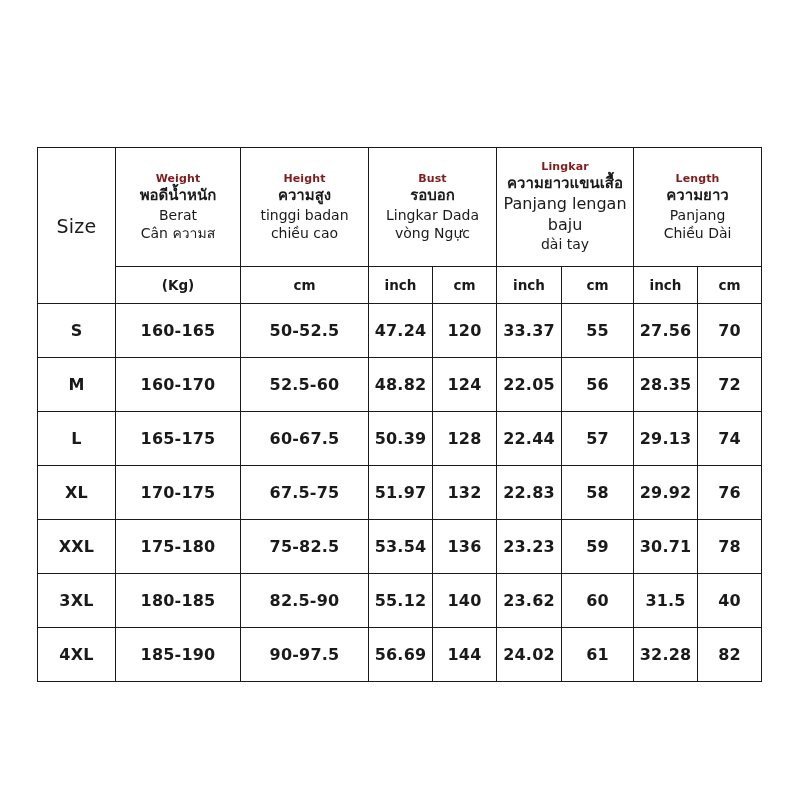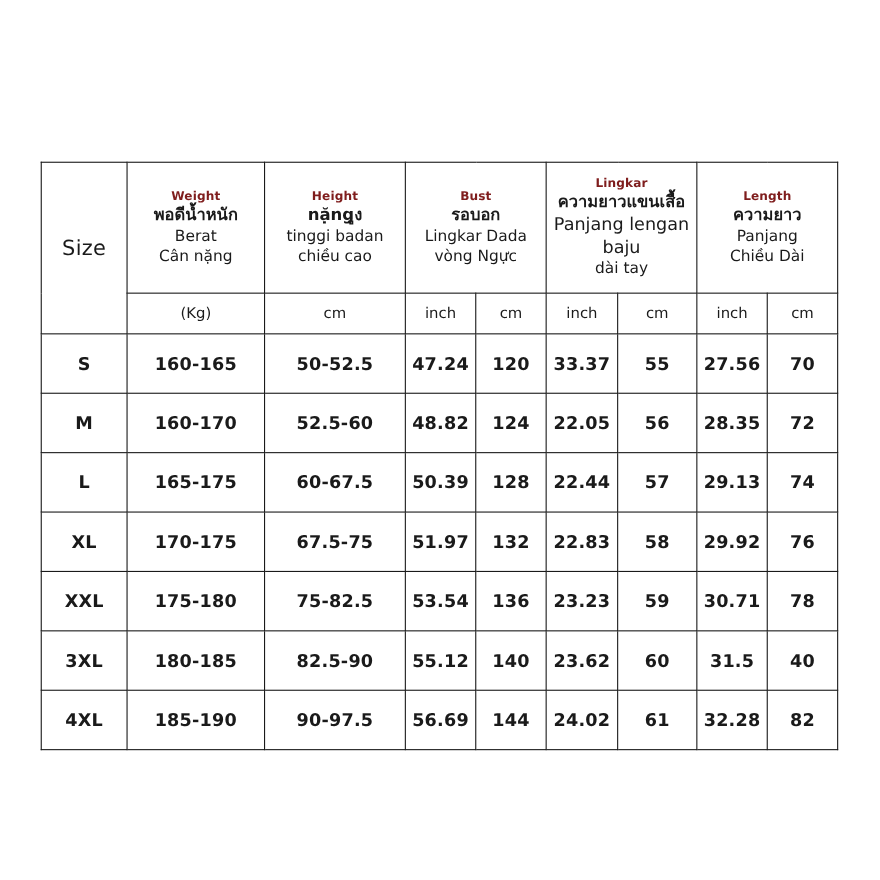--- a/index.html
+++ b/index.html
@@ -91,21 +91,21 @@
     line-height: 1.3;
   }
   .hd-lat.small {
     font-size: 16px;
   }
 
   
   tr.head-units td {
     height: 36px;
     font-size: 13.5px;
-    font-weight: 400;
+    font-weight: 700;
   }
 
   
   tr.data-row td {
     height: 53px;
     font-size: 16px;
     font-weight: 700;
     letter-spacing: .2px;
   }
   tr.data-row td.sz {
@@ -136,25 +136,25 @@
       </colgroup>
 
       <tbody id="table-body">
 
       <tr class="head-main">
             <td class="size-head" rowspan="2">Size</td>
             <td colspan="1">
               <div class="hd-title">Weight</div>
               <div class="hd-thai">พอดีน้ำหนัก</div>
               <div class="hd-lat">Berat</div>
-              <div class="hd-lat">Cân nặng</div>
+              <div class="hd-lat">Cân ความส</div>
             </td>
             <td colspan="1">
               <div class="hd-title">Height</div>
-              <div class="hd-thai">nặngูง</div>
+              <div class="hd-thai">ความสูง</div>
               <div class="hd-lat">tinggi badan</div>
               <div class="hd-lat">chiều cao</div>
             </td>
             <td colspan="2">
               <div class="hd-title">Bust</div>
               <div class="hd-thai">รอบอก</div>
               <div class="hd-lat">Lingkar Dada</div>
               <div class="hd-lat">vòng Ngực</div>
             </td>
             <td colspan="2">

